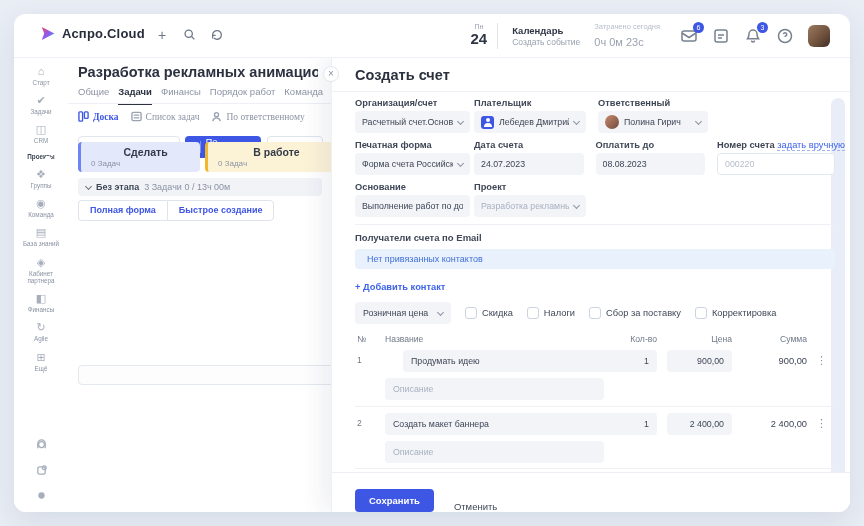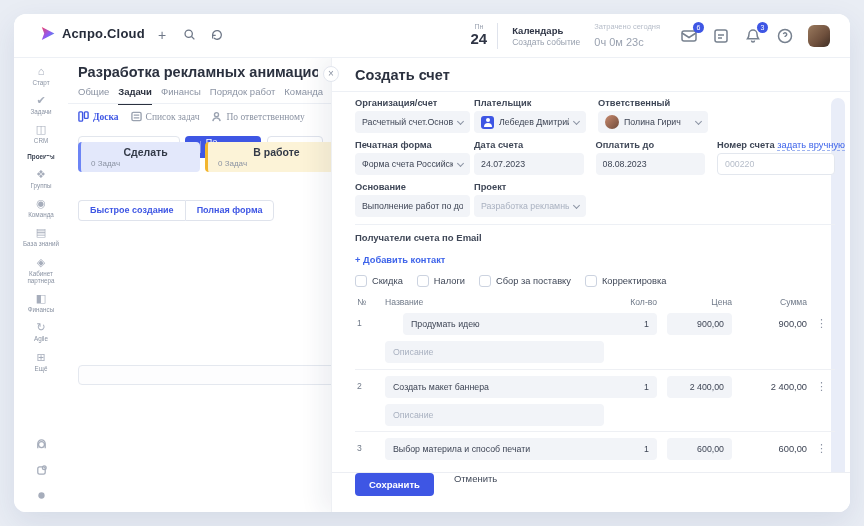--- a/index.html
+++ b/index.html
@@ -126,21 +126,21 @@
   .t-qty input, .t-price input { text-align:right; }
   .t-price { position:absolute; left:312px; width:65px; height:22px; }
   .t-sum { position:absolute; right:28px; top:6px; font-size:9.3px; color:#3e4555; }
   .t-kebab { position:absolute; right:8px; top:4px; font-size:11px; color:#8b93a3; cursor:pointer; letter-spacing:0; }
   .t-desc { position:absolute; left:30px; top:28px; width:219px; height:22px; }
   .t-desc.in2 { top:34px; }
   .t-fieldinput { width:100%; height:100%; background:#f2f4f8; border:none; border-radius:4px; font-size:8.8px; color:#3e4555; padding:0 8px; font-family:inherit; }
   .t-fieldinput::placeholder { color:#a9b1c0; }
   .trow .ff { top:0; } .trow + .trow .ff { top:6px; }
   
-  .p-footer { position:absolute; left:0; right:0; bottom:0; height:40px; background:#fff; border-top:1px solid #eceef3; z-index:10; display:flex; align-items:flex-start; padding-left:23px; gap:20px;margin-top:48px; }
+  .p-footer { position:absolute; left:0; right:0; bottom:0; height:40px; background:#fff; border-top:1px solid #eceef3; z-index:10; display:flex; align-items:flex-end; padding-left:23px; gap:20px;margin-top:48px; }
   .save-btn { height:23px; background:#3e56e4; color:#fff; border:none; border-radius:4px; font-size:9.5px; font-weight:bold; padding:0 14px; cursor:pointer; font-family:inherit; }
   .cancel-btn { background:none; border:none; font-size:9.5px; color:#3f4757; cursor:pointer; font-family:inherit; }
 </style>
 </head>
 <body>
 
 <div class="window">
 
   <div class="topbar">
     <div class="brand">
@@ -311,23 +311,28 @@
     </div>
     <div class="b-author">Постановщик</div>
     <div class="kcol kcol-todo">
       <div class="kcol-title">Сделать</div>
       <div class="kcol-count">0 Задач</div>
     </div>
     <div class="kcol kcol-prog">
       <div class="kcol-title">В работе</div>
       <div class="kcol-count">0 Задач</div>
     </div>
+    <div class="group-bar">
+      <span class="group-chev"></span>
+      <span class="group-title">Без этапа</span>
+      <span class="group-stats">3 Задачи 0 / 13ч 00м</span>
+    </div>
     <div class="b-btns">
+      <button class="b-btn">Полная форма</button>
       <button class="b-btn">Быстрое создание</button>
-      <button class="b-btn">Полная форма</button>
     </div>
     <div class="b-quick-input"></div>
   </div>
 
   <div class="panel-close">×</div>
   <div class="panel">
     <div class="p-title">Создать счет</div>
     <div class="p-divider"></div>
     <div class="p-scrollbar"></div>
 
@@ -401,23 +406,30 @@
           <div class="flabel">Проект</div>
           <div class="ffield disabled">
             <span class="ftext">Разработка рекламных анима...</span>
             <span class="fchev"></span>
           </div>
         </div>
       </div>
 
       <div class="sec-divider"></div>
       <div class="email-label">Получатели счета по Email</div>
+      <div class="email-banner">
+        <span>Нет привязанных контактов</span>
+      </div>
       <span class="add-contact">+ Добавить контакт</span>
 
       <div class="price-row">
+        <div class="price-select">
+          <span class="ftext">Розничная цена</span>
+          <span class="fchev"></span>
+        </div>
         <span class="cb">
           <span class="cb-box"></span>
           <span class="cb-label">Скидка</span>
         </span>
         <span class="cb">
           <span class="cb-box"></span>
           <span class="cb-label">Налоги</span>
         </span>
         <span class="cb">
           <span class="cb-box"></span>

